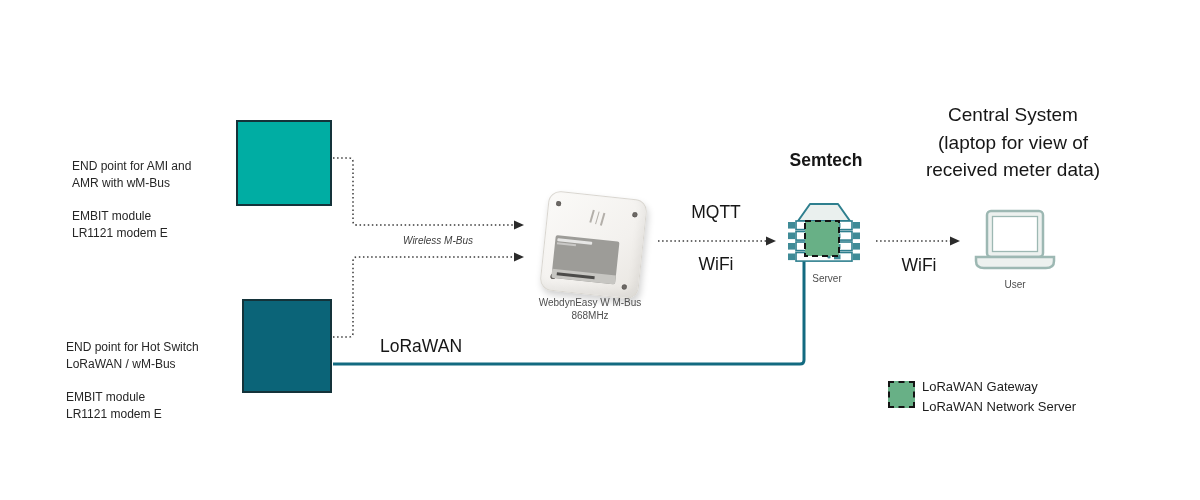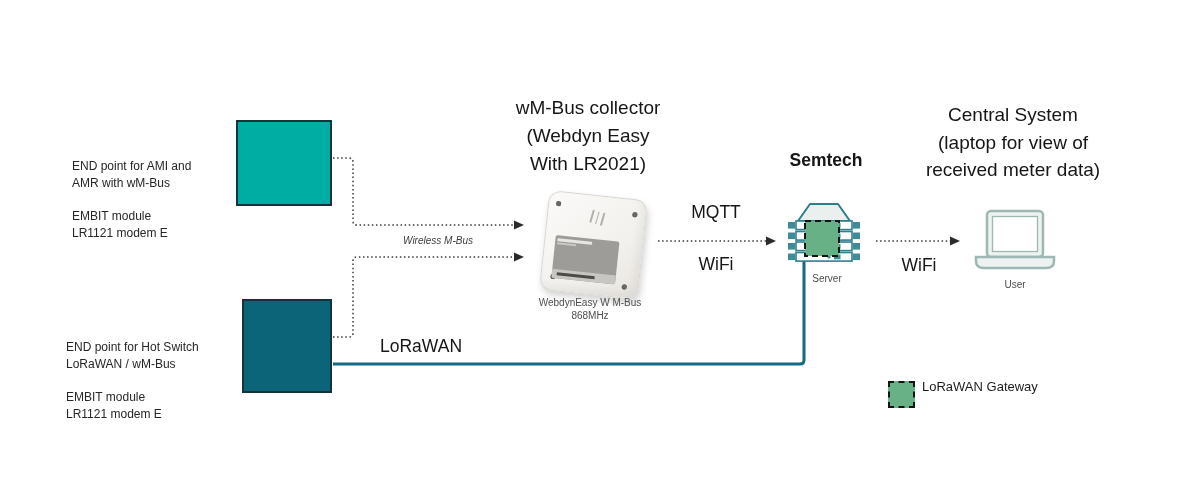--- a/index.html
+++ b/index.html
@@ -79,25 +79,20 @@
     <div class="txt">END point for Hot Switch</div>
     <div class="txt">LoRaWAN / wM-Bus</div>
     <div style="height:17px"></div>
     <div class="txt">EMBIT module</div>
     <div class="txt">LR1121 modem E</div>
   </div>
 
   <div class="abs ep-box ami" style="left:236px;top:120px;width:96px;height:86px;"></div>
   <div class="abs ep-box hot" style="left:242px;top:299px;width:90px;height:94px;"></div>
 
-  <div class="abs big-title" style="left:468px;top:94px;width:240px;">
-    <div>wM-Bus collector</div>
-    <div>(Webdyn Easy</div>
-    <div>With LR2021)</div>
-  </div>
 
   <div class="abs device">
     <div class="screw" style="left:7px;top:9px;"></div>
     <div class="screw" style="right:8px;top:12px;"></div>
     <div class="screw" style="left:9px;bottom:11px;"></div>
     <div class="screw" style="right:11px;bottom:8px;"></div>
     <div class="vent">
         <span></span>
         <span></span>
         <span></span>
@@ -173,15 +168,16 @@
   <svg class="abs" style="left:973px;top:209px;" width="84" height="62" viewBox="0 0 84 62">
     <rect x="14" y="2" width="56" height="46" rx="4" fill="#edf1ef" stroke="#9db8b3" stroke-width="2.5"></rect>
     <rect x="19.5" y="7.5" width="45" height="35" fill="#ffffff" stroke="#9db8b3" stroke-width="1.3"></rect>
     <path d="M3,48 H81 V52 Q81,59 73,59 H11 Q3,59 3,52 Z" fill="#edf1ef" stroke="#9db8b3" stroke-width="2.5"></path>
   </svg>
   <div class="abs caption" style="left:975px;top:278px;width:80px;">User</div>
 
   <div class="abs dashed-green" style="left:888px;top:381px;width:27px;height:27px;"></div>
   <div class="abs" style="left:922px;top:377px;font-size:13px;line-height:20px;color:#1c1c1c;">
     <div>LoRaWAN Gateway</div>
+    <div>LoRaWAN Network Server</div>
   </div>
 
 </div>
 
 </body></html>

